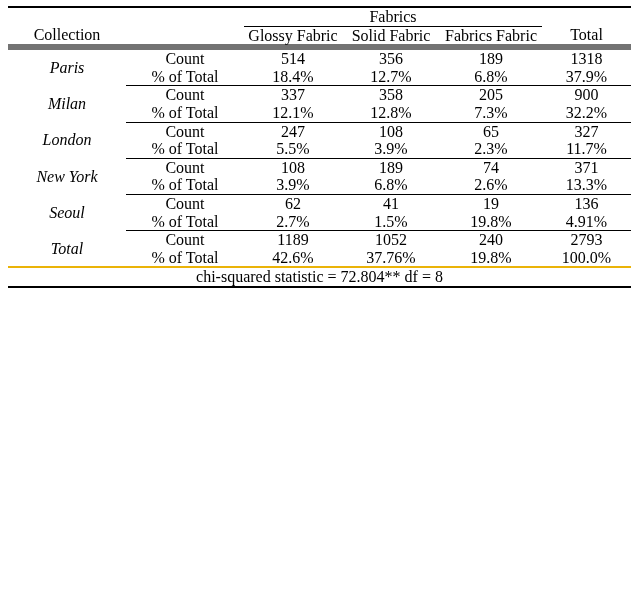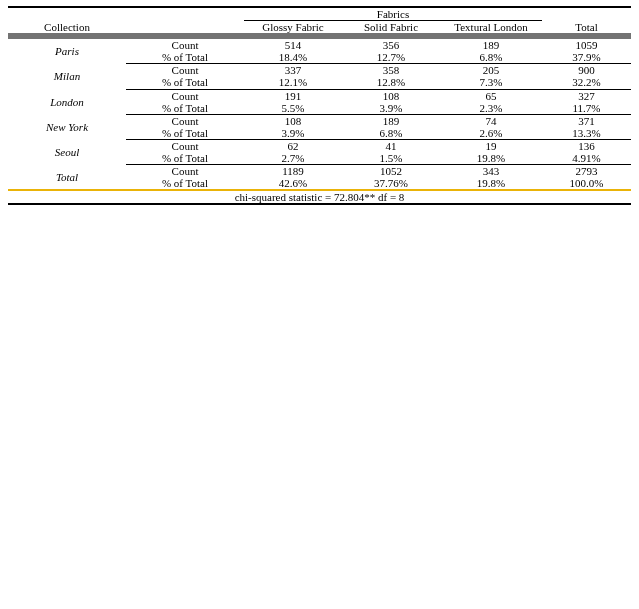--- a/index.html
+++ b/index.html
@@ -16,21 +16,21 @@
   }
   .page {
     width: 639px;
     height: 609px;
     box-sizing: border-box;
     padding: 6px 8px 0 8px;
   }
   table.xtab {
     border-collapse: collapse;
     width: 623px;
-    font-size: 11px;
+    font-size: 16px;
     table-layout: fixed;
   }
   table.xtab td, table.xtab th {
     font-weight: normal;
     padding: 0;
     vertical-align: middle;
     text-align: center;
     line-height: 1.1;
   }
   
@@ -99,31 +99,31 @@
         <td class="hdr-blank-top"></td>
         <td class="hdr-fabrics" colspan="3">Fabrics</td>
         <td class="hdr-blank-top"></td>
       </tr>
 
       <tr class="grouphdr-row">
         <td class="hdr-collection">Collection</td>
         <td class="hdr-sub"></td>
         <td class="hdr-sub">Glossy Fabric</td>
         <td class="hdr-sub">Solid Fabric</td>
-        <td class="hdr-sub">Textural London</td>
+        <td class="hdr-sub">Fabrics Fabric</td>
         <td class="hdr-total">Total</td>
       </tr>
 
       <tr class="row-count">
         <td rowspan="2" class="collection-label vert-mid">Paris</td>
         <td class="stat-label">Count</td>
         <td class="num">514</td>
         <td class="num">356</td>
         <td class="num">189</td>
-        <td class="num">1059</td>
+        <td class="num">1318</td>
       </tr>
       <tr class="row-pct group-sep">
         <td class="stat-label">% of Total</td>
         <td class="num">18.4%</td>
         <td class="num">12.7%</td>
         <td class="num">6.8%</td>
         <td class="num">37.9%</td>
       </tr>
 
       <tr class="row-count">
@@ -138,21 +138,21 @@
         <td class="stat-label">% of Total</td>
         <td class="num">12.1%</td>
         <td class="num">12.8%</td>
         <td class="num">7.3%</td>
         <td class="num">32.2%</td>
       </tr>
 
       <tr class="row-count">
         <td rowspan="2" class="collection-label vert-mid">London</td>
         <td class="stat-label">Count</td>
-        <td class="num">191</td>
+        <td class="num">247</td>
         <td class="num">108</td>
         <td class="num">65</td>
         <td class="num">327</td>
       </tr>
       <tr class="row-pct group-sep">
         <td class="stat-label">% of Total</td>
         <td class="num">5.5%</td>
         <td class="num">3.9%</td>
         <td class="num">2.3%</td>
         <td class="num">11.7%</td>
@@ -188,21 +188,21 @@
         <td class="num">1.5%</td>
         <td class="num">19.8%</td>
         <td class="num">4.91%</td>
       </tr>
 
       <tr class="row-count">
         <td rowspan="2" class="collection-label vert-mid">Total</td>
         <td class="stat-label">Count</td>
         <td class="num">1189</td>
         <td class="num">1052</td>
-        <td class="num">343</td>
+        <td class="num">240</td>
         <td class="num">2793</td>
       </tr>
       <tr class="row-pct">
         <td class="stat-label">% of Total</td>
         <td class="num">42.6%</td>
         <td class="num">37.76%</td>
         <td class="num">19.8%</td>
         <td class="num">100.0%</td>
       </tr>
 

